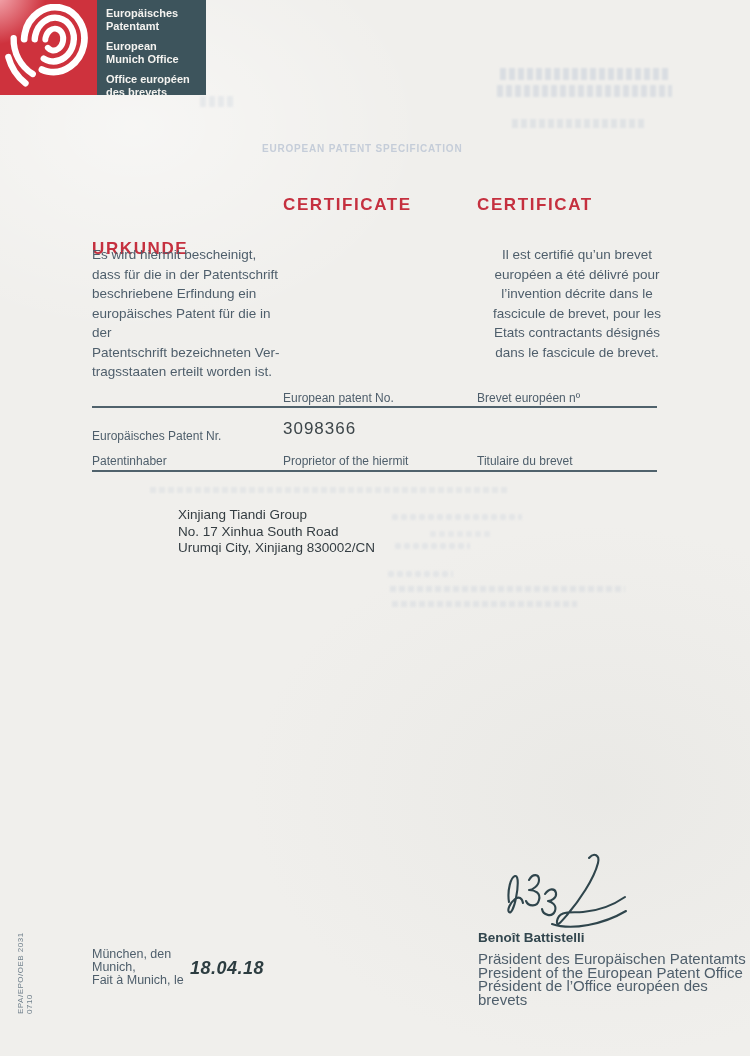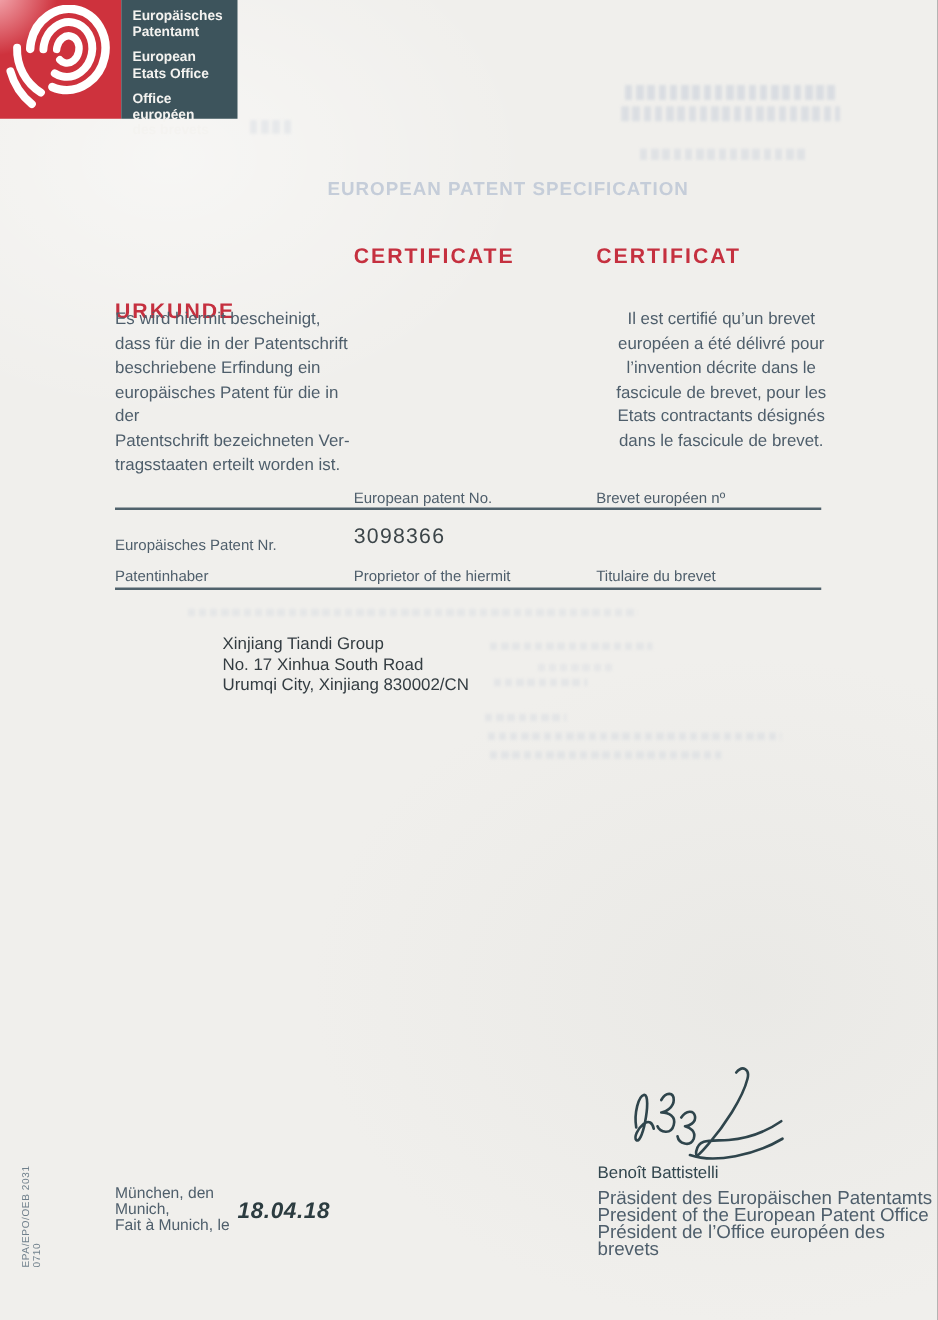--- a/index.html
+++ b/index.html
@@ -19,37 +19,37 @@
   .pre{white-space:pre-line;}
 
   
   .logo-red{
     left:0;top:0;width:97px;height:95px;
     background:#ce323d;
     background-image:radial-gradient(circle 70px at -6px -8px, rgba(255,205,210,.85), rgba(255,205,210,0) 75%);
   }
   .logo-red svg{position:absolute;left:4px;top:4px;}
   .logo-teal{
-    left:97px;top:0;width:93px;height:95px;
+    left:97px;top:0;width:109px;height:95px;
     background:#3d545c;
     color:#f4f3f0;
     box-sizing:border-box;
     padding:7px 4px 0 9px;
     font-size:11px;line-height:12.5px;font-weight:bold;
   }
   .logo-teal .grp{margin-bottom:8px;}
 
   
   .ghost-bar{
     background:repeating-linear-gradient(90deg,#c7cfda 0px,#c7cfda 6px,transparent 6px,transparent 9px);
     filter:blur(1.2px);
   }
   .ghost-spec{
     left:262px;top:143px;
-    font-size:15px;font-weight:bold;letter-spacing:.8px;
+    font-size:10px;font-weight:bold;letter-spacing:.8px;
     color:#c5cdd9;filter:blur(.5px);
   }
 
   
   .cert-title{
     top:195px;
     font-size:17px;font-weight:bold;letter-spacing:1.6px;
     color:#c5303f;
   }
 
@@ -76,21 +76,21 @@
   .address{
     left:178px;top:507px;
     font-size:13.5px;line-height:16.5px;
     color:#343d42;
   }
 
   
   .sig-svg{left:492px;top:852px;}
   .sig-name{
     left:478px;top:930px;
-    font-size:13.5px;font-weight:normal;color:#32464e;
+    font-size:13.5px;font-weight:bold;color:#32464e;
   }
   .sig-titles{
     left:478px;top:952px;
     font-size:15px;line-height:13.5px;color:#4e5e6b;
   }
 
   
   .issue-place{
     left:92px;top:948px;
     font-size:12.5px;line-height:13px;color:#4e5e6b;
@@ -122,21 +122,21 @@
         <ellipse cx="57" cy="42" rx="35.5" ry="38.5" stroke-width="8" pathLength="100" stroke-dasharray="81 19" stroke-dashoffset="-47"></ellipse>
         <path d="M40.6,87.1 A48,48 0 0 1 9.7,50.3" stroke-width="7.5"></path>
         <path d="M34.5,99.6 A60,60 0 0 1 8.2,73.5" stroke-width="7.5"></path>
       </g>
     </svg>
   </div>
   <div class="abs logo-teal">
     <div class="grp pre">Europäisches
 Patentamt</div>
     <div class="grp pre">European
-Etats Office</div>
+Munich Office</div>
     <div class="grp pre">Office européen
 des brevets</div>
   </div>
 
   <div class="abs ghost-bar" style="left:500px;top:68px;width:170px;height:12px;opacity:.55;"></div>
   <div class="abs ghost-bar" style="left:497px;top:85px;width:175px;height:12px;opacity:.5;"></div>
   <div class="abs ghost-bar" style="left:512px;top:119px;width:132px;height:9px;opacity:.4;"></div>
   <div class="abs ghost-bar" style="left:200px;top:96px;width:36px;height:11px;opacity:.3;"></div>
   <div class="abs ghost-spec">EUROPEAN PATENT SPECIFICATION</div>
   <div class="abs ghost-bar" style="left:150px;top:487px;width:360px;height:6px;opacity:.28;"></div>

